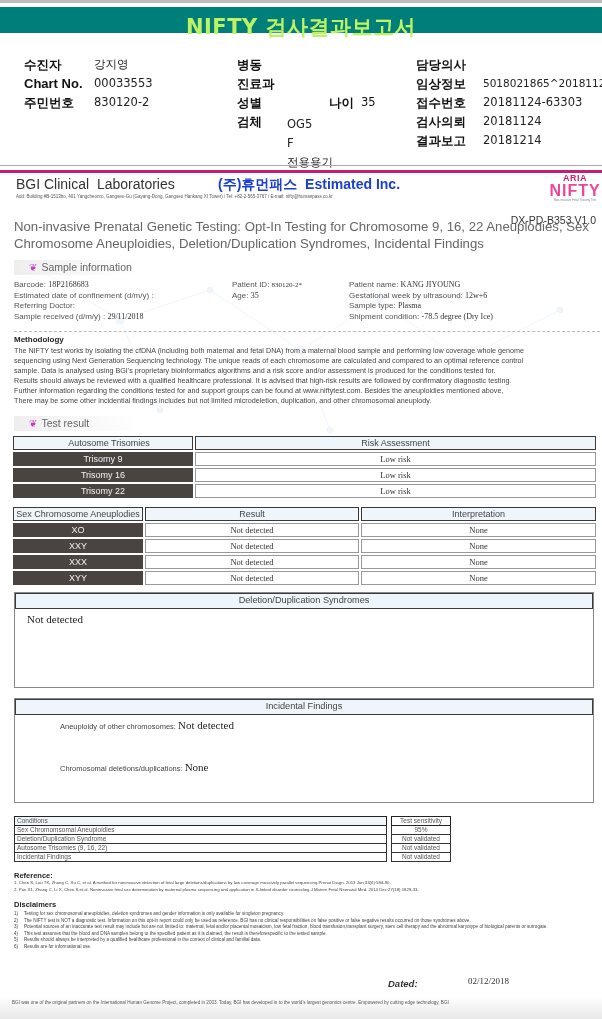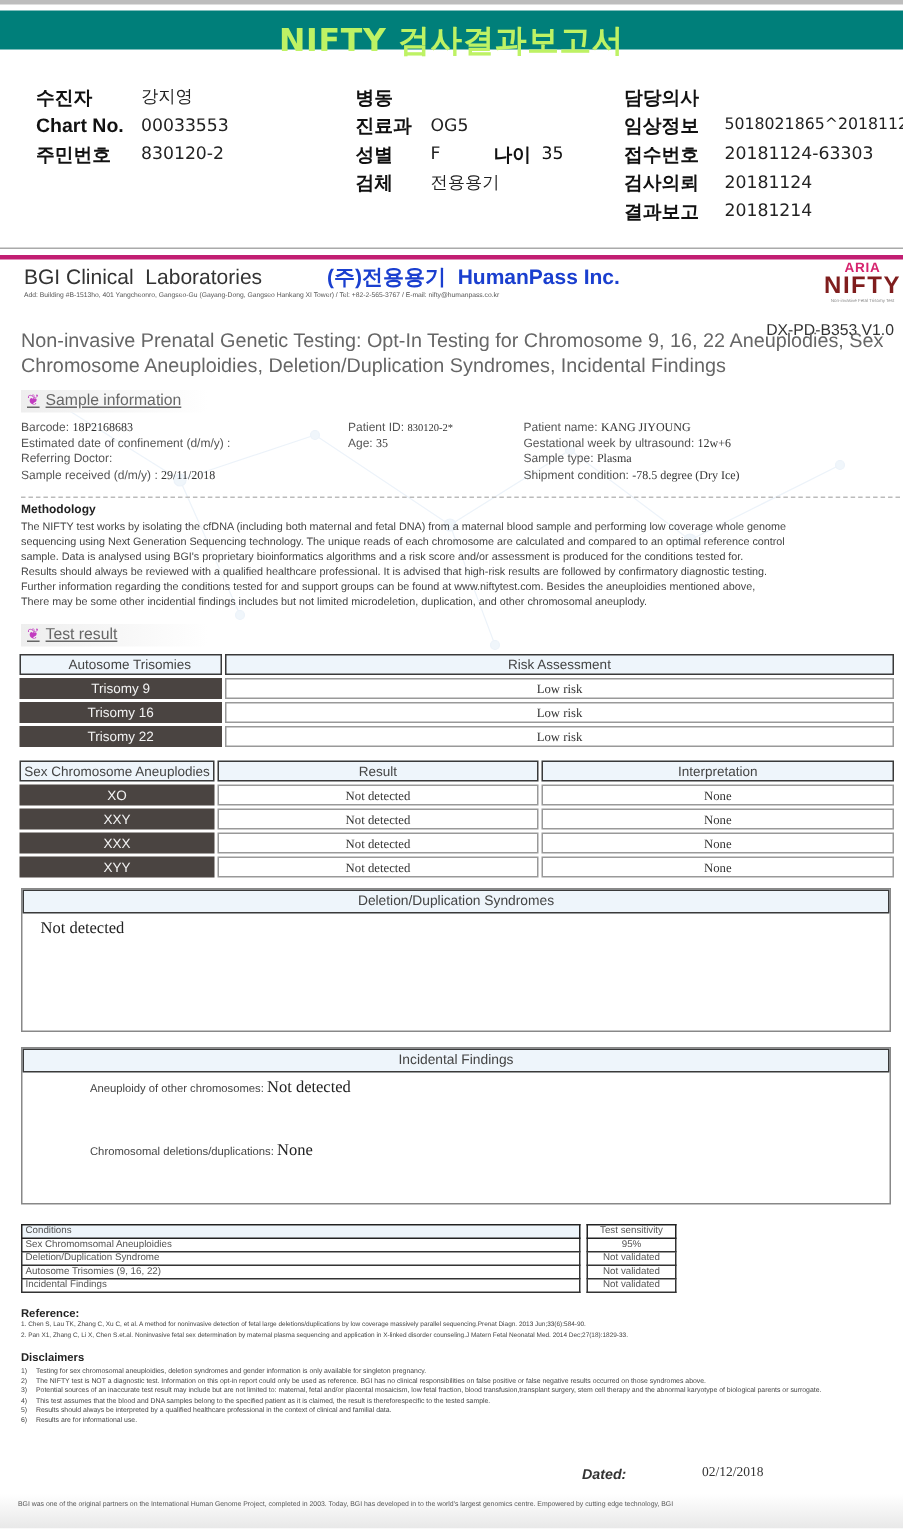--- a/index.html
+++ b/index.html
@@ -11,42 +11,42 @@
             color: #bef264; font-family: "DejaVu Sans", sans-serif; font-weight: bold; font-size: 21px;
             text-align: center; line-height: 40px; letter-spacing: 0.5px; }
 
   .kinfo { position: absolute; top: 55px; font-family: "DejaVu Sans", sans-serif; font-size: 12.5px; color: #111; }
   .krow { height: 19px; line-height: 19px; white-space: nowrap; position: relative; }
   .klabel { font-weight: bold; display: inline-block; }
   .kval { font-size: 11.5px; color: #222; position: absolute; top: 0; }
   .col1 { left: 24px; width: 200px; }
   .col1 .kval { left: 70px; }
   .col2 { left: 237px; width: 150px; }
-  .col2 .kval { left: 50px; }
+  .col2 .kval { left: 50px; margin-top: 41px; }
   .col3 { left: 400px; width: 202px; margin-left: 16px; }
   .col3 .kval { left: 67px; }
   .age-label { position: absolute; left: 118px; top: 0; font-weight: bold; }
   .age-val { position: absolute; left: 124px; top: 0; font-size: 11.5px; }
 
   .pinkline-top { position: absolute; left: 0; top: 165px; width: 602px; height: 1px; background: #aaa; }
   .pinkline { position: absolute; left: 0; top: 170px; width: 602px; height: 3px; background: #c21e72; }
 
   .bgi { position: absolute; left: 16px; top: 176px; font-size: 14px; color: #333; }
   .hp { position: absolute; left: 218px; top: 176px; font-size: 14px; color: #1a3fcf; font-weight: bold; }
   .addr { position: absolute; left: 16px; top: 194px; font-size: 4.5px; color: #555; white-space: nowrap; }
   .logo { position: absolute; left: 548px; top: 174px; width: 54px; text-align: center; }
   .logo .aria { color: #d6246e; font-weight: bold; font-size: 9px; line-height: 9px; letter-spacing: 0.5px; }
-  .logo .nifty { color: #7f1d1d; font-weight: bold; font-size: 16px; line-height: 15px; letter-spacing: 1px; }
+  .logo .nifty { color: #ec4899; font-weight: bold; font-size: 16px; line-height: 15px; letter-spacing: 1px; }
   .logo .tiny { font-size: 3px; color: #888; line-height: 4px; }
   .docid { position: absolute; right: 6px; top: 204px; font-size: 10.5px; color: #333; margin-top: 10px; }
 
   .maintitle { position: absolute; left: 14px; top: 218px; font-size: 13.2px; color: #666; line-height: 17px; width: 590px; }
 
   .sec-head { position: absolute; left: 14px; height: 15px; font-size: 10.5px; color: #666; line-height: 15px;
-              background: linear-gradient(to right, #eeeeee, #ffffff); padding-left: 4px; width: 125px; text-decoration: underline; }
+              background: linear-gradient(to right, #eeeeee, #ffffff); padding-left: 15px; width: 125px; }
   .sec-head .ic { color: #c23cc0; font-size: 10px; margin-right: 4px; }
 
   .sinfo { position: absolute; font-size: 8px; color: #555; line-height: 10.5px; white-space: nowrap; }
   .sinfo .v { font-family: "Liberation Serif", serif; color: #333; }
 
   .dash { position: absolute; left: 14px; top: 331px; width: 586px; border-top: 1px dashed #bbb; }
 
   .method { position: absolute; left: 14px; top: 335px; width: 584px; font-size: 7.2px; color: #444; line-height: 10.1px; }
   .method h4 { font-size: 8px; color: #222; font-weight: bold; margin-bottom: 0.5px; }
 
@@ -132,21 +132,21 @@
     <circle cx="300" cy="120" r="4"></circle>
       <circle cx="380" cy="70" r="3"></circle>
       <circle cx="460" cy="130" r="4"></circle>
     <circle cx="560" cy="80" r="3"></circle>
       <circle cx="160" cy="180" r="3"></circle>
       <circle cx="330" cy="200" r="3"></circle>
   </g>
 </svg>
 
 <div class="bgi" style="white-space:pre;">BGI Clinical  Laboratories</div>
-<div class="hp" style="white-space:pre;">(주)전용용기  HumanPass Inc.</div>
+<div class="hp" style="white-space:pre;">(주)휴먼패스  Estimated Inc.</div>
 <div class="addr">Add: Building #B-1513ho, 401 Yangcheonro, Gangseo-Gu (Gayang-Dong, Gangseo Hankang XI Tower) / Tel: +82-2-565-3767 / E-mail: nifty@humanpass.co.kr</div>
 <div class="logo">
   <div class="aria">ARIA</div>
   <div class="nifty">NIFTY</div>
   <div class="tiny">Non-invasive Fetal Trisomy Test</div>
 </div>
 <div class="docid">DX-PD-B353 V1.0</div>
 
 <div class="maintitle">Non-invasive Prenatal Genetic Testing: Opt-In Testing for Chromosome 9, 16, 22 Aneuplodies, Sex Chromosome Aneuploidies, Deletion/Duplication Syndromes, Incidental Findings</div>
 
@@ -183,21 +183,21 @@
   <div>There may be some other incidential findings includes but not limited microdeletion, duplication, and other chromosomal aneuplody.</div>
 </div>
 
 <div class="sec-head" style="top:416px;">
   <span class="ic">❦</span><span>Test result</span>
 </div>
 
 <table class="rt" style="left:11px; top:434px; width:587px;">
   <tbody>
       <tr>
-    <td class="hd" style="width:135px;padding-left:12px;">Autosome Trisomies</td>
+    <td class="hd" style="width:180px;padding-left:12px;">Autosome Trisomies</td>
     <td class="hd">Risk Assessment</td>
   </tr>
   <tr>
     <td class="dk">Trisomy 9</td>
     <td class="wc">Low risk</td>
   </tr>
   <tr>
     <td class="dk">Trisomy 16</td>
     <td class="wc">Low risk</td>
   </tr>

